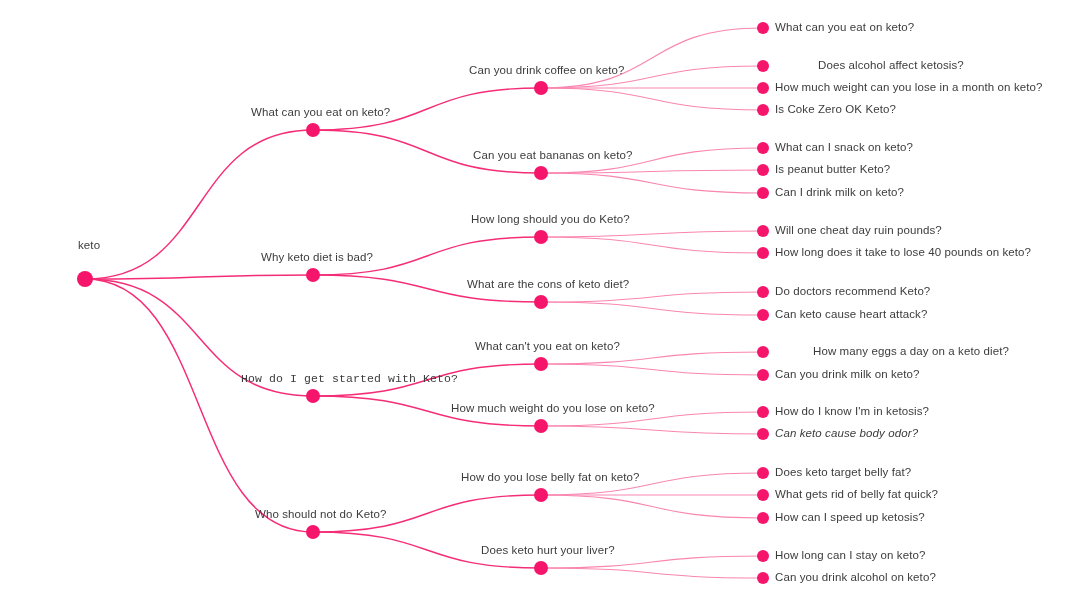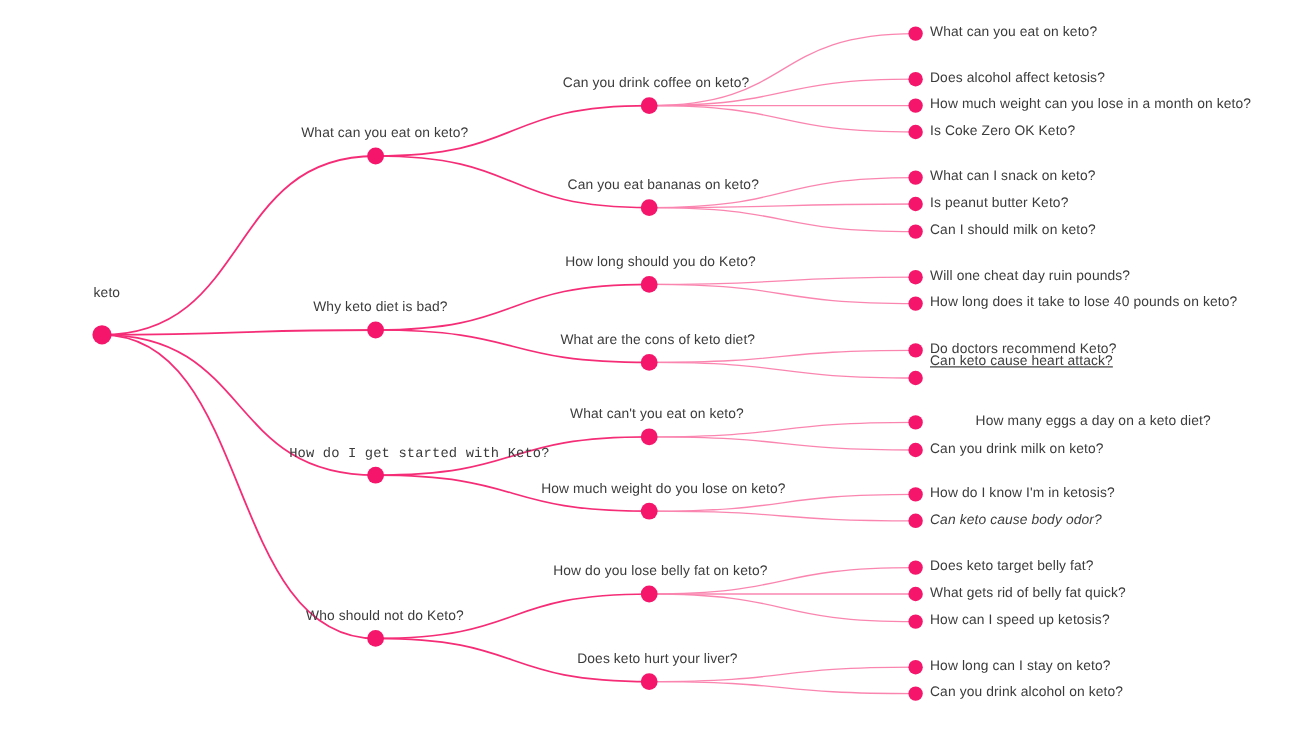--- a/index.html
+++ b/index.html
@@ -132,30 +132,30 @@
       <div class="node-label label-above" style="color: rgb(60, 60, 60); left: 255px; top: 520px;">Who should not do Keto?</div>
       <div class="node-label label-above" style="color: rgb(60, 60, 60); left: 469px; top: 76px;">Can you drink coffee on keto?</div>
       <div class="node-label label-above" style="color: rgb(60, 60, 60); left: 473px; top: 161px;">Can you eat bananas on keto?</div>
       <div class="node-label label-above" style="color: rgb(60, 60, 60); left: 471px; top: 225px;">How long should you do Keto?</div>
       <div class="node-label label-above" style="color: rgb(60, 60, 60); left: 467px; top: 290px;">What are the cons of keto diet?</div>
       <div class="node-label label-above" style="color: rgb(60, 60, 60); left: 475px; top: 352px;">What can't you eat on keto?</div>
       <div class="node-label label-above" style="color: rgb(60, 60, 60); left: 451px; top: 414px;">How much weight do you lose on keto?</div>
       <div class="node-label label-above" style="color: rgb(60, 60, 60); left: 461px; top: 483px;">How do you lose belly fat on keto?</div>
       <div class="node-label label-above" style="color: rgb(60, 60, 60); left: 481px; top: 556px;">Does keto hurt your liver?</div>
       <div class="node-label label-right" style="color: rgb(60, 60, 60); left: 775px; top: 28px;">What can you eat on keto?</div>
-      <div class="node-label label-right" style="color: rgb(60, 60, 60); left: 775px; top: 66px;">Does alcohol affect ketosis?</div>
+      <div class="node-label label-right" style="color: rgb(60, 60, 60); left: 818px; top: 66px;">Does alcohol affect ketosis?</div>
       <div class="node-label label-right" style="color: rgb(60, 60, 60); left: 775px; top: 88px;">How much weight can you lose in a month on keto?</div>
       <div class="node-label label-right" style="color: rgb(60, 60, 60); left: 775px; top: 110px;">Is Coke Zero OK Keto?</div>
       <div class="node-label label-right" style="color: rgb(60, 60, 60); left: 775px; top: 148px;">What can I snack on keto?</div>
       <div class="node-label label-right" style="color: rgb(60, 60, 60); left: 775px; top: 170px;">Is peanut butter Keto?</div>
-      <div class="node-label label-right" style="color: rgb(60, 60, 60); left: 775px; top: 193px;">Can I should milk on keto?</div>
+      <div class="node-label label-right" style="color: rgb(60, 60, 60); left: 775px; top: 193px;">Can I drink milk on keto?</div>
       <div class="node-label label-right" style="color: rgb(60, 60, 60); left: 775px; top: 231px;">Will one cheat day ruin pounds?</div>
       <div class="node-label label-right" style="color: rgb(60, 60, 60); left: 775px; top: 253px;">How long does it take to lose 40 pounds on keto?</div>
       <div class="node-label label-right" style="color: rgb(60, 60, 60); left: 775px; top: 292px;">Do doctors recommend Keto?</div>
-      <div class="node-label label-right" style="color: rgb(60, 60, 60); left: 775px; top: 302px; text-decoration: underline;">Can keto cause heart attack?</div>
+      <div class="node-label label-right" style="color: rgb(60, 60, 60); left: 775px; top: 315px;">Can keto cause heart attack?</div>
       <div class="node-label label-right" style="color: rgb(60, 60, 60); left: 775px; top: 352px; margin-left: 38px;">How many eggs a day on a keto diet?</div>
       <div class="node-label label-right" style="color: rgb(60, 60, 60); left: 775px; top: 375px;">Can you drink milk on keto?</div>
       <div class="node-label label-right" style="color: rgb(60, 60, 60); left: 775px; top: 412px;">How do I know I'm in ketosis?</div>
       <div class="node-label label-right" style="color: rgb(60, 60, 60); left: 775px; top: 434px; font-style: italic;">Can keto cause body odor?</div>
       <div class="node-label label-right" style="color: rgb(60, 60, 60); left: 775px; top: 473px;">Does keto target belly fat?</div>
       <div class="node-label label-right" style="color: rgb(60, 60, 60); left: 775px; top: 495px;">What gets rid of belly fat quick?</div>
       <div class="node-label label-right" style="color: rgb(60, 60, 60); left: 775px; top: 518px;">How can I speed up ketosis?</div>
       <div class="node-label label-right" style="color: rgb(60, 60, 60); left: 775px; top: 556px;">How long can I stay on keto?</div>
       <div class="node-label label-right" style="color: rgb(60, 60, 60); left: 775px; top: 578px;">Can you drink alcohol on keto?</div>
     </div>

